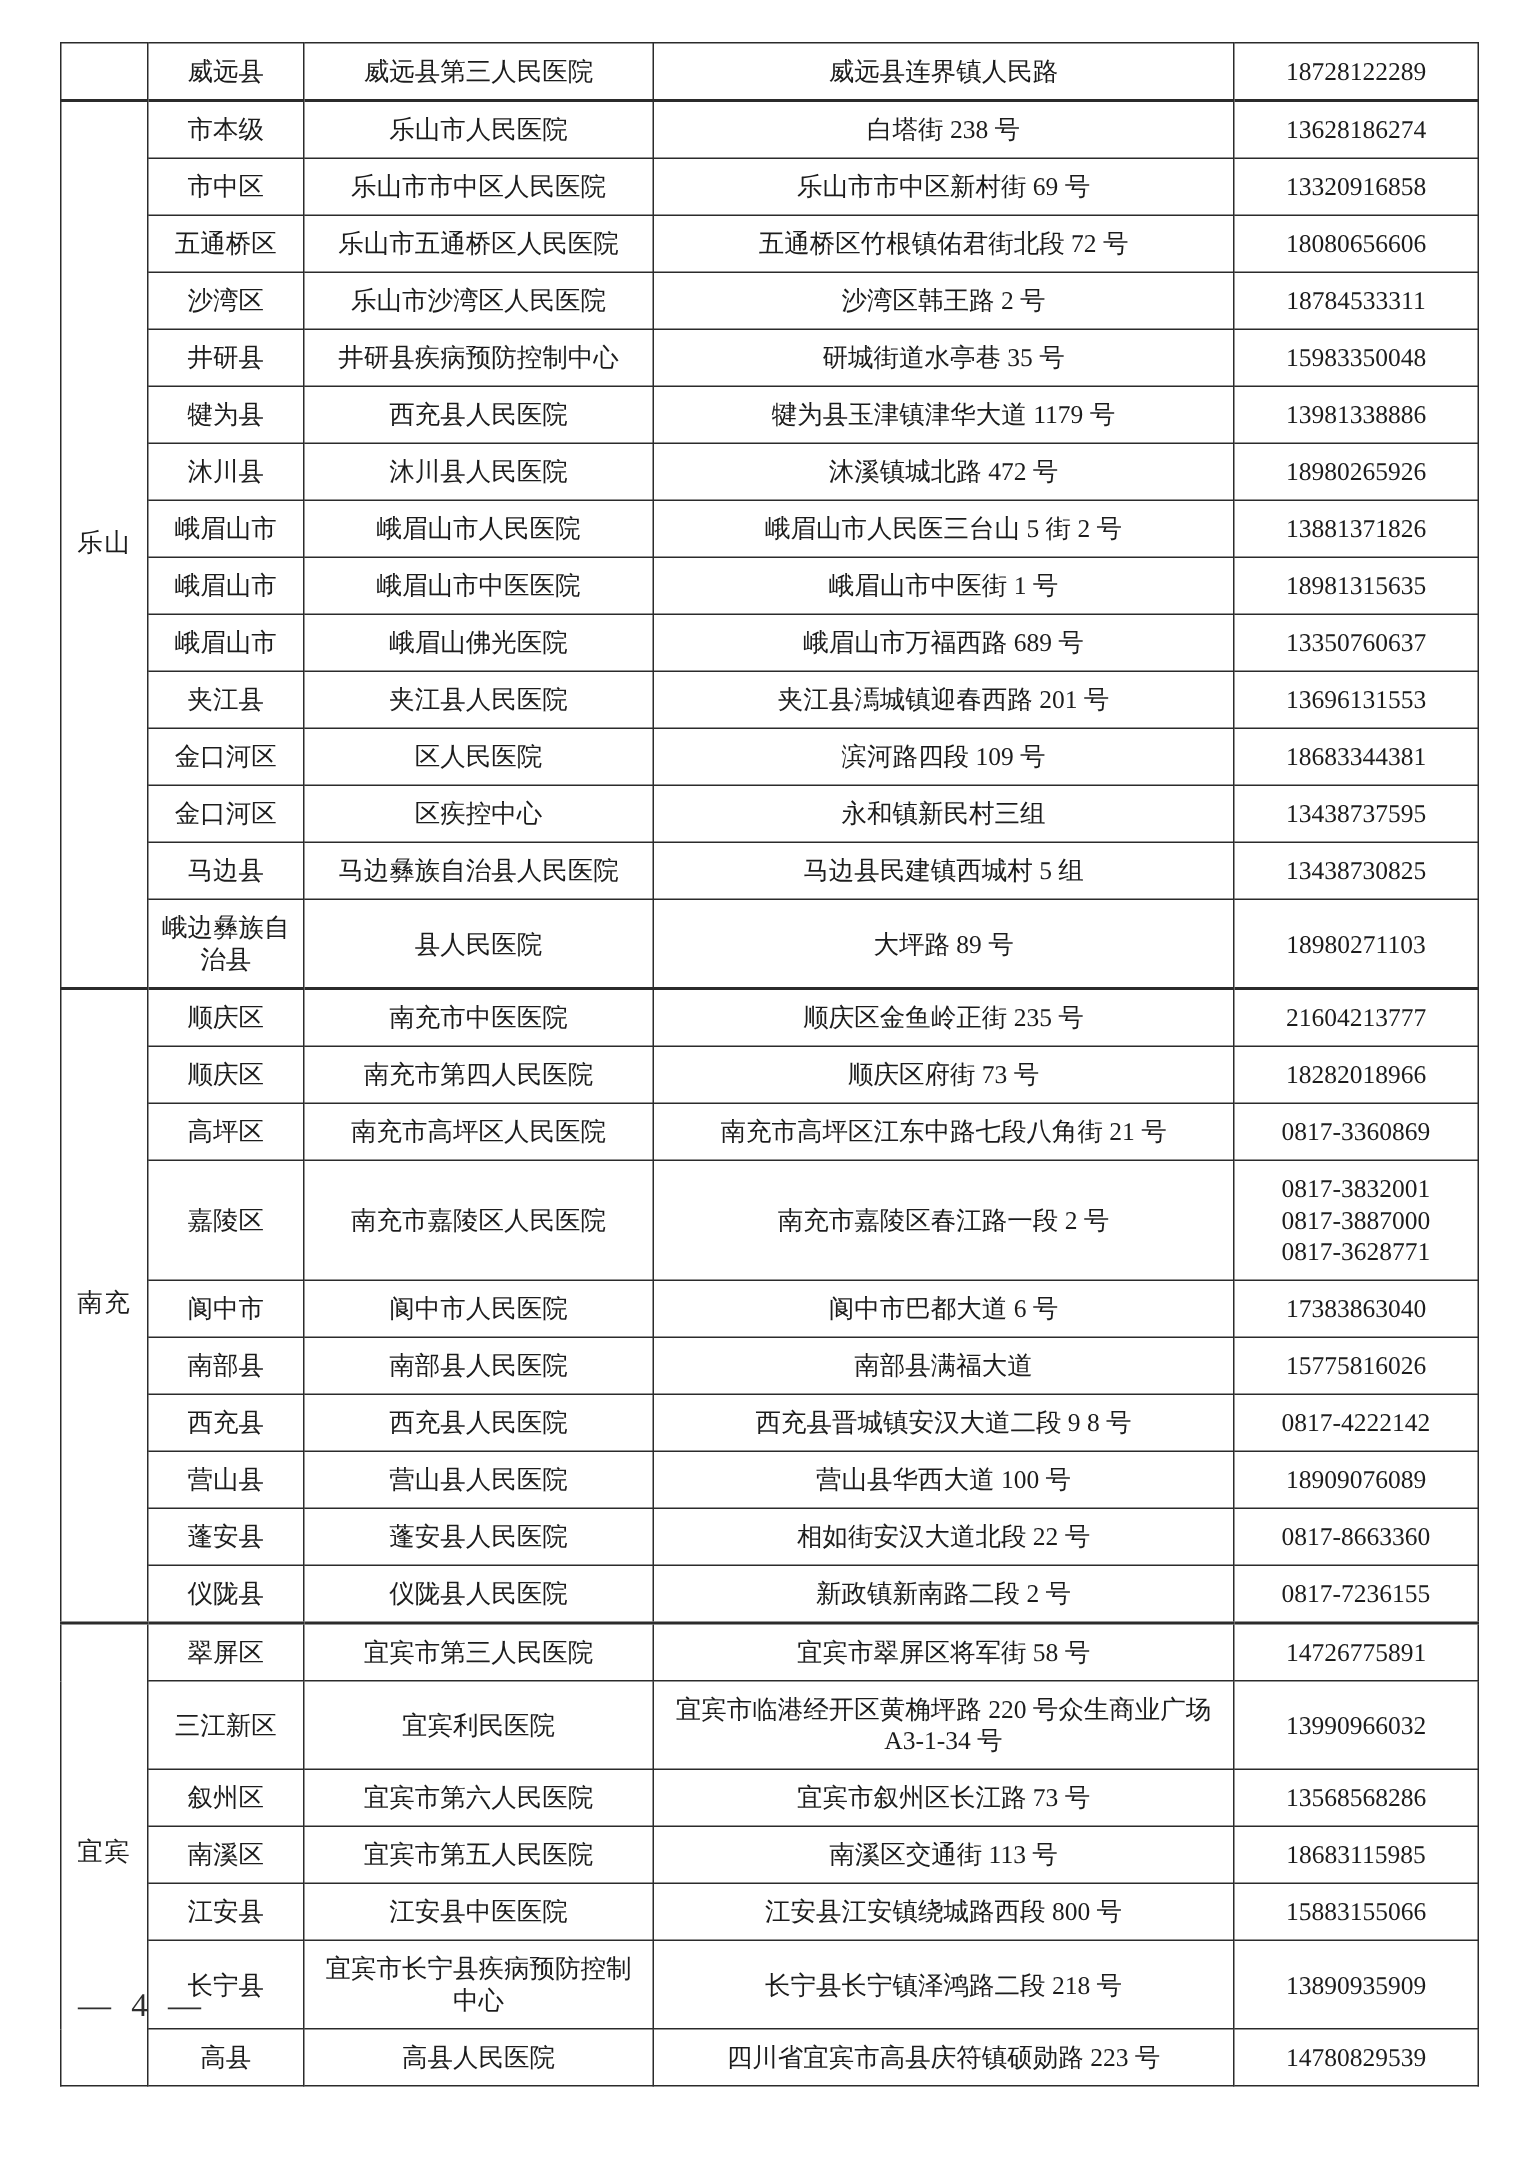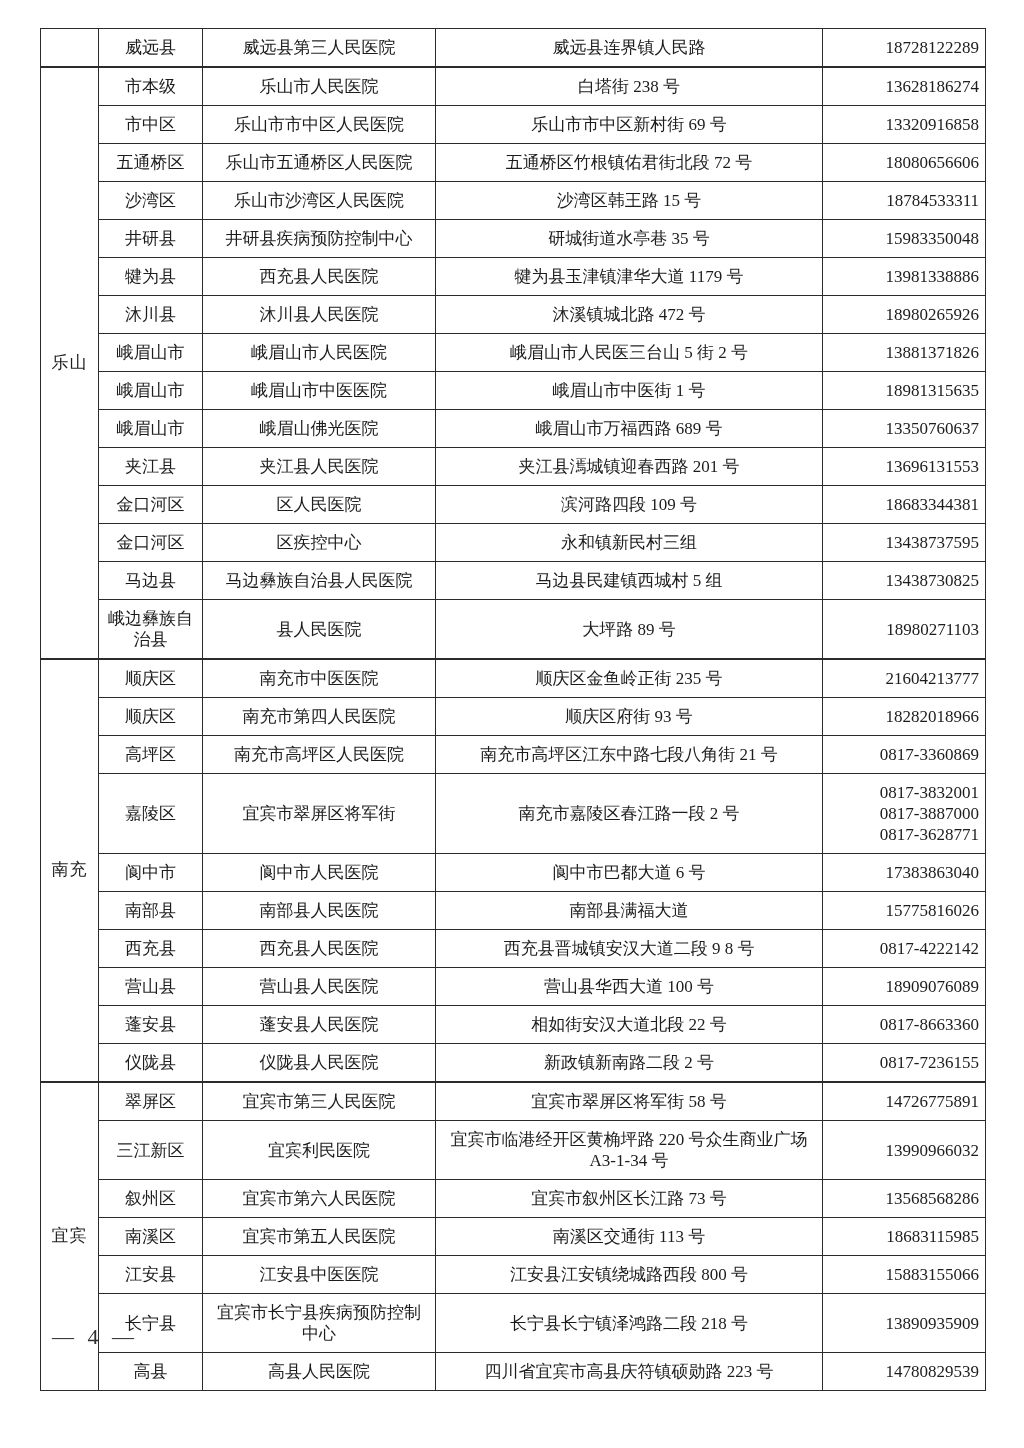--- a/index.html
+++ b/index.html
@@ -31,21 +31,21 @@
     text-align: center;
     vertical-align: middle;
     font-size: 17px;
     line-height: 21px;
     padding: 8px 6px;
     word-break: break-word;
   }
   tr.group-start td { border-top-width: 2px; }
   td.region-cell { font-size: 17px; letter-spacing: 1px; font-family: Liberation Mono, monospace; }
   td.phone-cell  { font-size: 17px; }
-  td.phone-cell div { white-space: nowrap; text-align: right; }
+  td.phone-cell div { white-space: nowrap; }
   .page-footer {
     position: absolute;
     left: 52px;
     top: 1324px;
     font-size: 22px;
     letter-spacing: 4px;
     color: #2f2f2f;
   }
 </style>
 </head>
@@ -92,21 +92,21 @@
           <td>五通桥区</td>
           <td>乐山市五通桥区人民医院</td>
           <td>五通桥区竹根镇佑君街北段 72 号</td>
           <td class="phone-cell">
             <div>18080656606</div>
           </td>
         </tr>
         <tr>
           <td>沙湾区</td>
           <td>乐山市沙湾区人民医院</td>
-          <td>沙湾区韩王路 15 号</td>
+          <td>沙湾区韩王路 2 号</td>
           <td class="phone-cell">
             <div>18784533311</div>
           </td>
         </tr>
         <tr>
           <td>井研县</td>
           <td>井研县疾病预防控制中心</td>
           <td>研城街道水亭巷 35 号</td>
           <td class="phone-cell">
             <div>15983350048</div>
@@ -197,36 +197,36 @@
           <td>顺庆区</td>
           <td>南充市中医医院</td>
           <td>顺庆区金鱼岭正街 235 号</td>
           <td class="phone-cell">
             <div>21604213777</div>
           </td>
         </tr>
         <tr>
           <td>顺庆区</td>
           <td>南充市第四人民医院</td>
-          <td>顺庆区府街 93 号</td>
+          <td>顺庆区府街 73 号</td>
           <td class="phone-cell">
             <div>18282018966</div>
           </td>
         </tr>
         <tr>
           <td>高坪区</td>
           <td>南充市高坪区人民医院</td>
           <td>南充市高坪区江东中路七段八角街 21 号</td>
           <td class="phone-cell">
             <div>0817-3360869</div>
           </td>
         </tr>
         <tr>
           <td>嘉陵区</td>
-          <td>宜宾市翠屏区将军街</td>
+          <td>南充市嘉陵区人民医院</td>
           <td>南充市嘉陵区春江路一段 2 号</td>
           <td class="phone-cell">
             <div>0817-3832001</div>
             <div>0817-3887000</div>
             <div>0817-3628771</div>
           </td>
         </tr>
         <tr>
           <td>阆中市</td>
           <td>阆中市人民医院</td>

